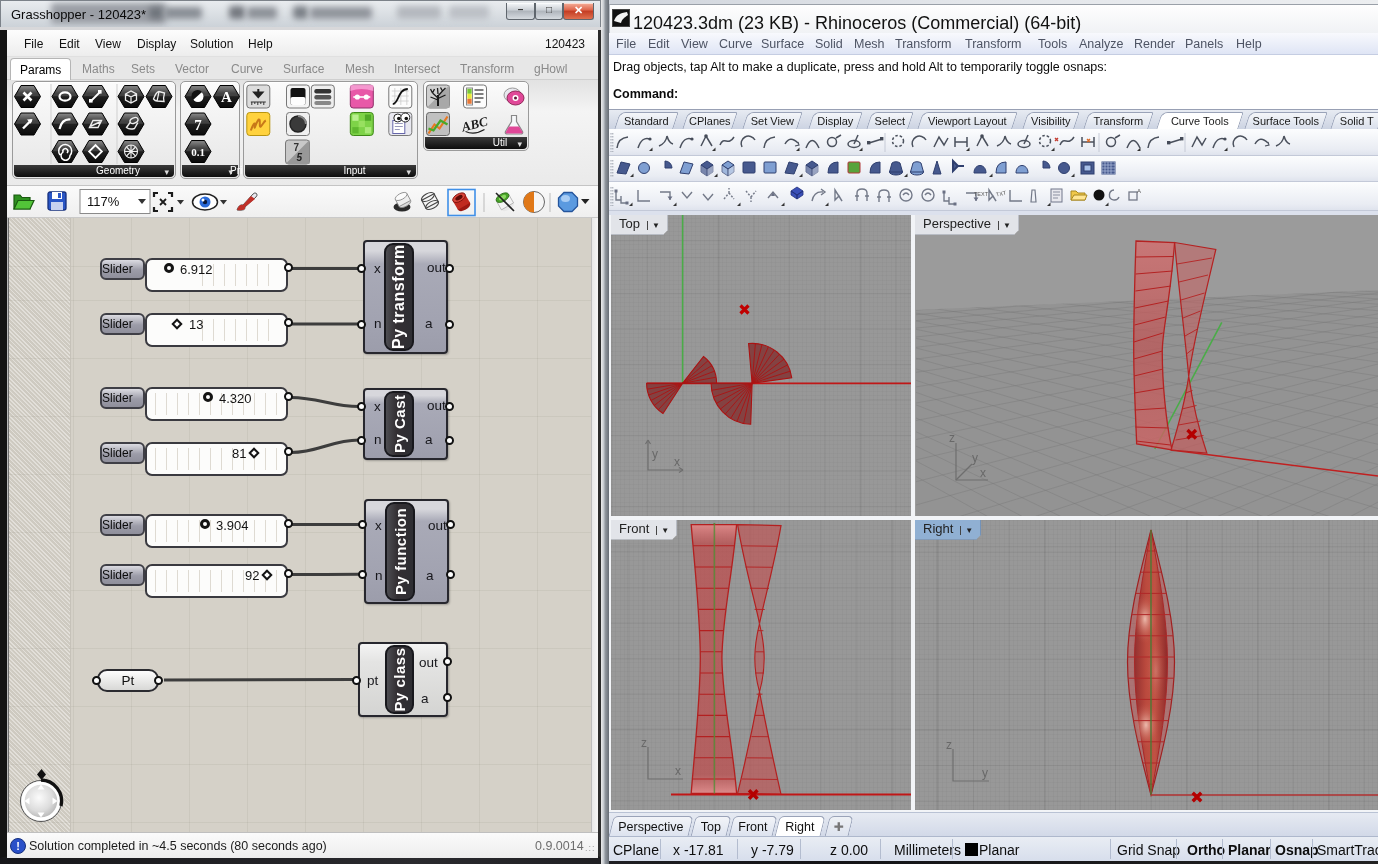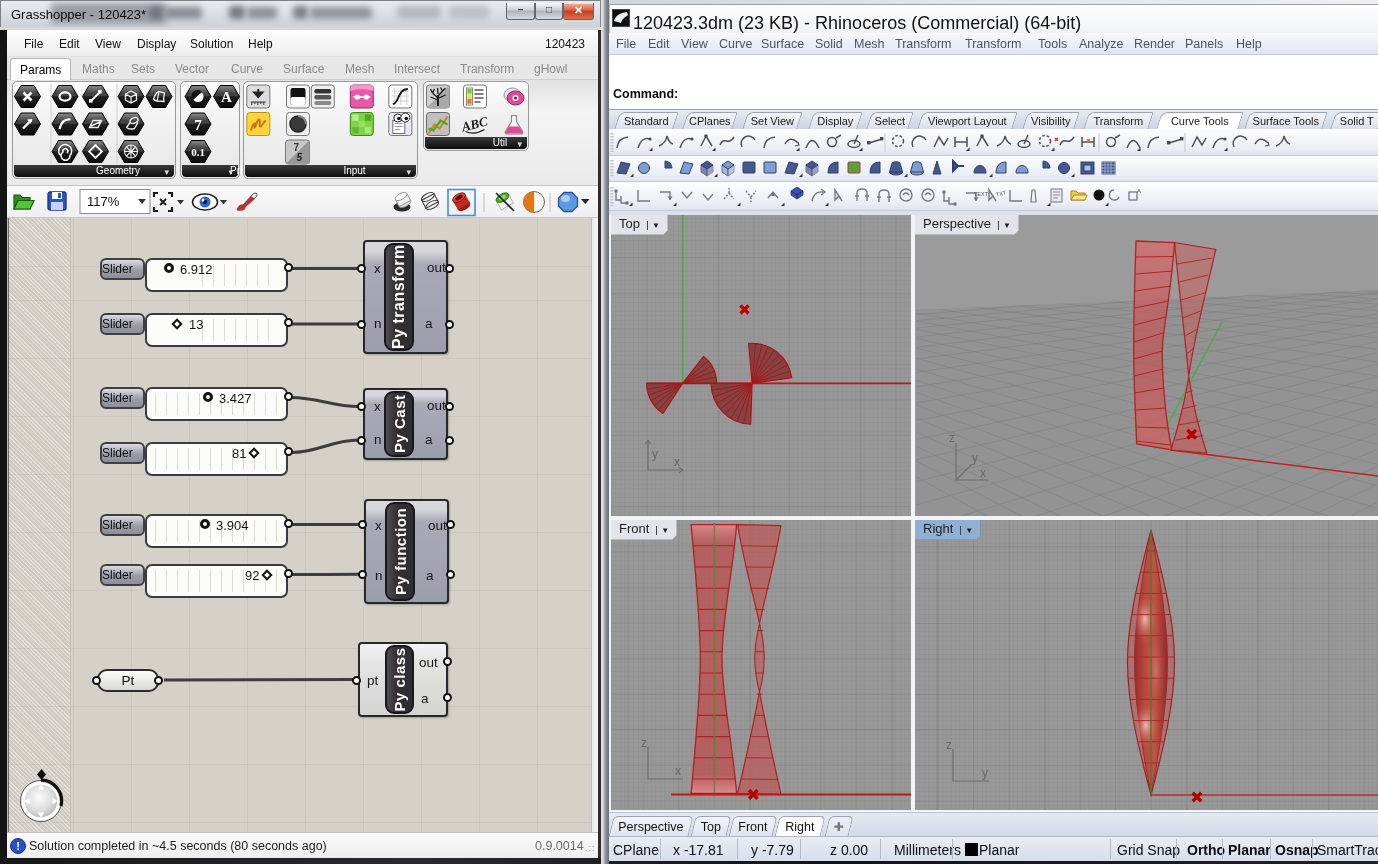--- a/index.html
+++ b/index.html
@@ -459,21 +459,21 @@
   <div class="knob-dia" style="left:26px;"></div>
       <div class="sval" style="left:42px;">13</div>
     </div>
   <div class="nub" style="left:184px;top:5px;"></div>
 </div>
 <div class="slider abs" style="left:100px;top:386.5px;width:188px;">
   <div class="lab">Slider</div>
     <div class="track">
       <div class="ticks" style="left:8px;right:8px;"></div>
   <div class="knob-ring" style="left:56px;"></div>
-      <div class="sval" style="left:72px;">3.427</div>
+      <div class="sval" style="left:72px;">4.320</div>
     </div>
   <div class="nub" style="left:184px;top:5px;"></div>
 </div>
 <div class="slider abs" style="left:100px;top:441.5px;width:188px;">
   <div class="lab">Slider</div>
     <div class="track">
       <div class="ticks" style="left:8px;right:8px;"></div>
   <div class="sval" style="left:85px;">81</div>
       <div class="knob-dia" style="left:103px;"></div>
     </div>
@@ -600,20 +600,21 @@
   <span style="left:245px;">Mesh</span>
     <span style="left:286px;">Transform</span>
     <span style="left:356px;">Transform</span>
   <span style="left:429px;">Tools</span>
     <span style="left:470px;">Analyze</span>
     <span style="left:525px;">Render</span>
   <span style="left:576px;">Panels</span>
     <span style="left:627px;">Help</span>
 </div>
 <div id="rh-cmd" class="abs">
+  <div class="l1">Drag objects, tap Alt to make a duplicate, press and hold Alt to temporarily toggle osnaps:</div>
   <div class="l2">Command:</div>
 </div>
 <div id="rh-tabs" class="abs">
   <div class="rtab" style="left:8px;width:59px;">
       <span>Standard</span>
     </div>
   <div class="rtab" style="left:76px;width:50px;">
       <span>CPlanes</span>
     </div>
   <div class="rtab" style="left:136px;width:55px;">

